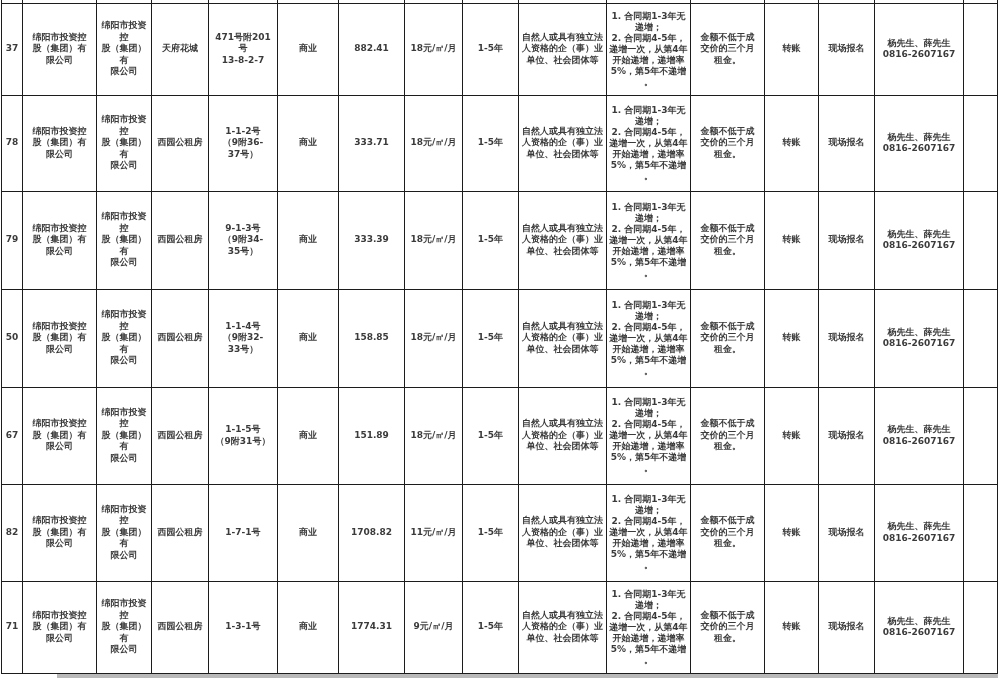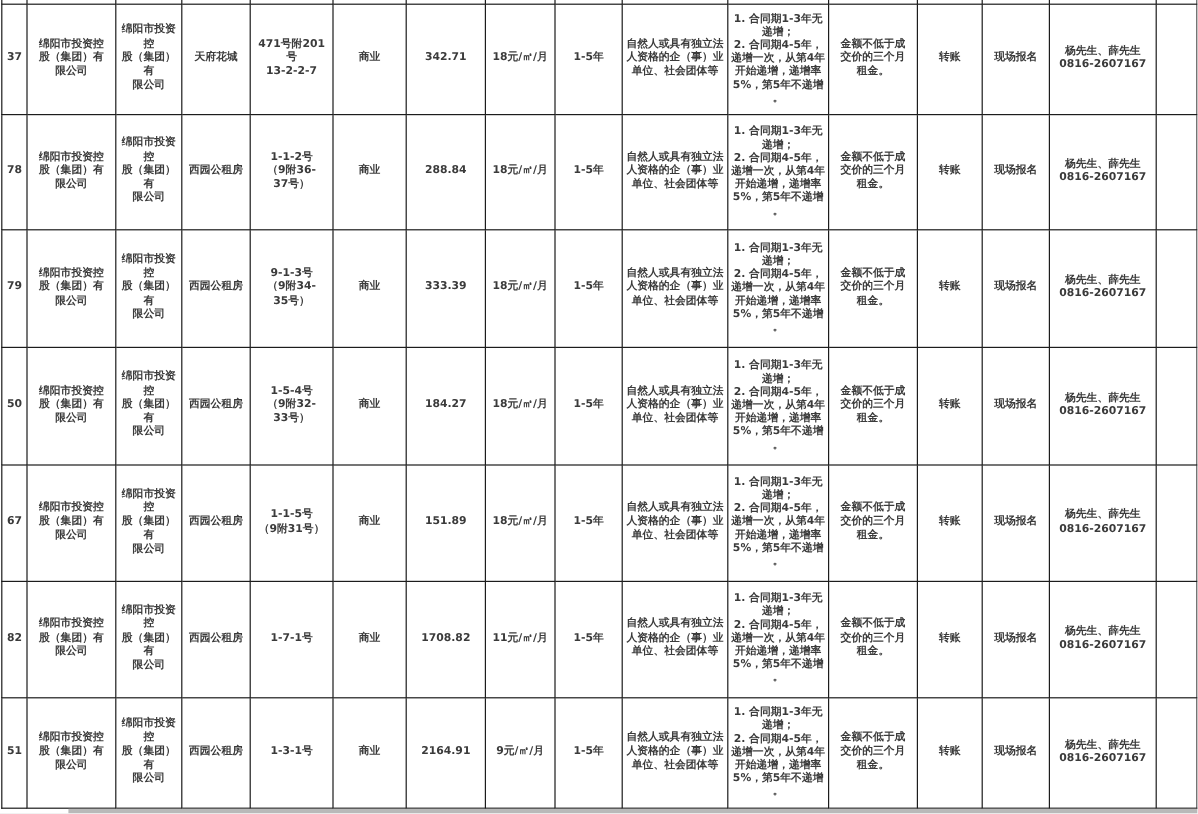--- a/index.html
+++ b/index.html
@@ -94,23 +94,23 @@
         <tr class="data-row">
           <td class="col-no">37</td>
           <td class="col-owner">绵阳市投资控
 股（集团）有
 限公司</td>
           <td class="col-manager">绵阳市投资控
 股（集团）有
 限公司</td>
           <td class="col-project">天府花城</td>
           <td class="col-location">471号附201号
-13-2-2-7</td>
-          <td class="col-use">商业</td>
-          <td class="col-area">342.71</td>
+13-8-2-7</td>
+          <td class="col-use">商业</td>
+          <td class="col-area">882.41</td>
           <td class="col-rent">18元/㎡/月</td>
           <td class="col-term">1-5年</td>
           <td class="col-eligibility">自然人或具有独立法人资格的企（事）业单位、社会团体等</td>
           <td class="col-increase">1. 合同期1-3年无
 递增；
 2. 合同期4-5年，
 递增一次，从第4年
 开始递增，递增率
 5%，第5年不递增
 。</td>
@@ -129,21 +129,21 @@
 股（集团）有
 限公司</td>
           <td class="col-manager">绵阳市投资控
 股（集团）有
 限公司</td>
           <td class="col-project">西园公租房</td>
           <td class="col-location">1-1-2号
 （9附36-
 37号）</td>
           <td class="col-use">商业</td>
-          <td class="col-area">288.84</td>
+          <td class="col-area">333.71</td>
           <td class="col-rent">18元/㎡/月</td>
           <td class="col-term">1-5年</td>
           <td class="col-eligibility">自然人或具有独立法人资格的企（事）业单位、社会团体等</td>
           <td class="col-increase">1. 合同期1-3年无
 递增；
 2. 合同期4-5年，
 递增一次，从第4年
 开始递增，递增率
 5%，第5年不递增
 。</td>
@@ -191,25 +191,25 @@
         </tr>
         <tr class="data-row">
           <td class="col-no">50</td>
           <td class="col-owner">绵阳市投资控
 股（集团）有
 限公司</td>
           <td class="col-manager">绵阳市投资控
 股（集团）有
 限公司</td>
           <td class="col-project">西园公租房</td>
-          <td class="col-location">1-5-4号
+          <td class="col-location">1-1-4号
 （9附32-
 33号）</td>
           <td class="col-use">商业</td>
-          <td class="col-area">184.27</td>
+          <td class="col-area">158.85</td>
           <td class="col-rent">18元/㎡/月</td>
           <td class="col-term">1-5年</td>
           <td class="col-eligibility">自然人或具有独立法人资格的企（事）业单位、社会团体等</td>
           <td class="col-increase">1. 合同期1-3年无
 递增；
 2. 合同期4-5年，
 递增一次，从第4年
 开始递增，递增率
 5%，第5年不递增
 。</td>
@@ -279,31 +279,31 @@
           <td class="col-deposit">金额不低于成
 交价的三个月
 租金。</td>
           <td class="col-payment">转账</td>
           <td class="col-registration">现场报名</td>
           <td class="col-contact">杨先生、薛先生
 0816-2607167</td>
           <td class="col-blank"></td>
         </tr>
         <tr class="data-row">
-          <td class="col-no">51</td>
+          <td class="col-no">71</td>
           <td class="col-owner">绵阳市投资控
 股（集团）有
 限公司</td>
           <td class="col-manager">绵阳市投资控
 股（集团）有
 限公司</td>
           <td class="col-project">西园公租房</td>
           <td class="col-location">1-3-1号</td>
           <td class="col-use">商业</td>
-          <td class="col-area">2164.91</td>
+          <td class="col-area">1774.31</td>
           <td class="col-rent">9元/㎡/月</td>
           <td class="col-term">1-5年</td>
           <td class="col-eligibility">自然人或具有独立法人资格的企（事）业单位、社会团体等</td>
           <td class="col-increase">1. 合同期1-3年无
 递增；
 2. 合同期4-5年，
 递增一次，从第4年
 开始递增，递增率
 5%，第5年不递增
 。</td>

